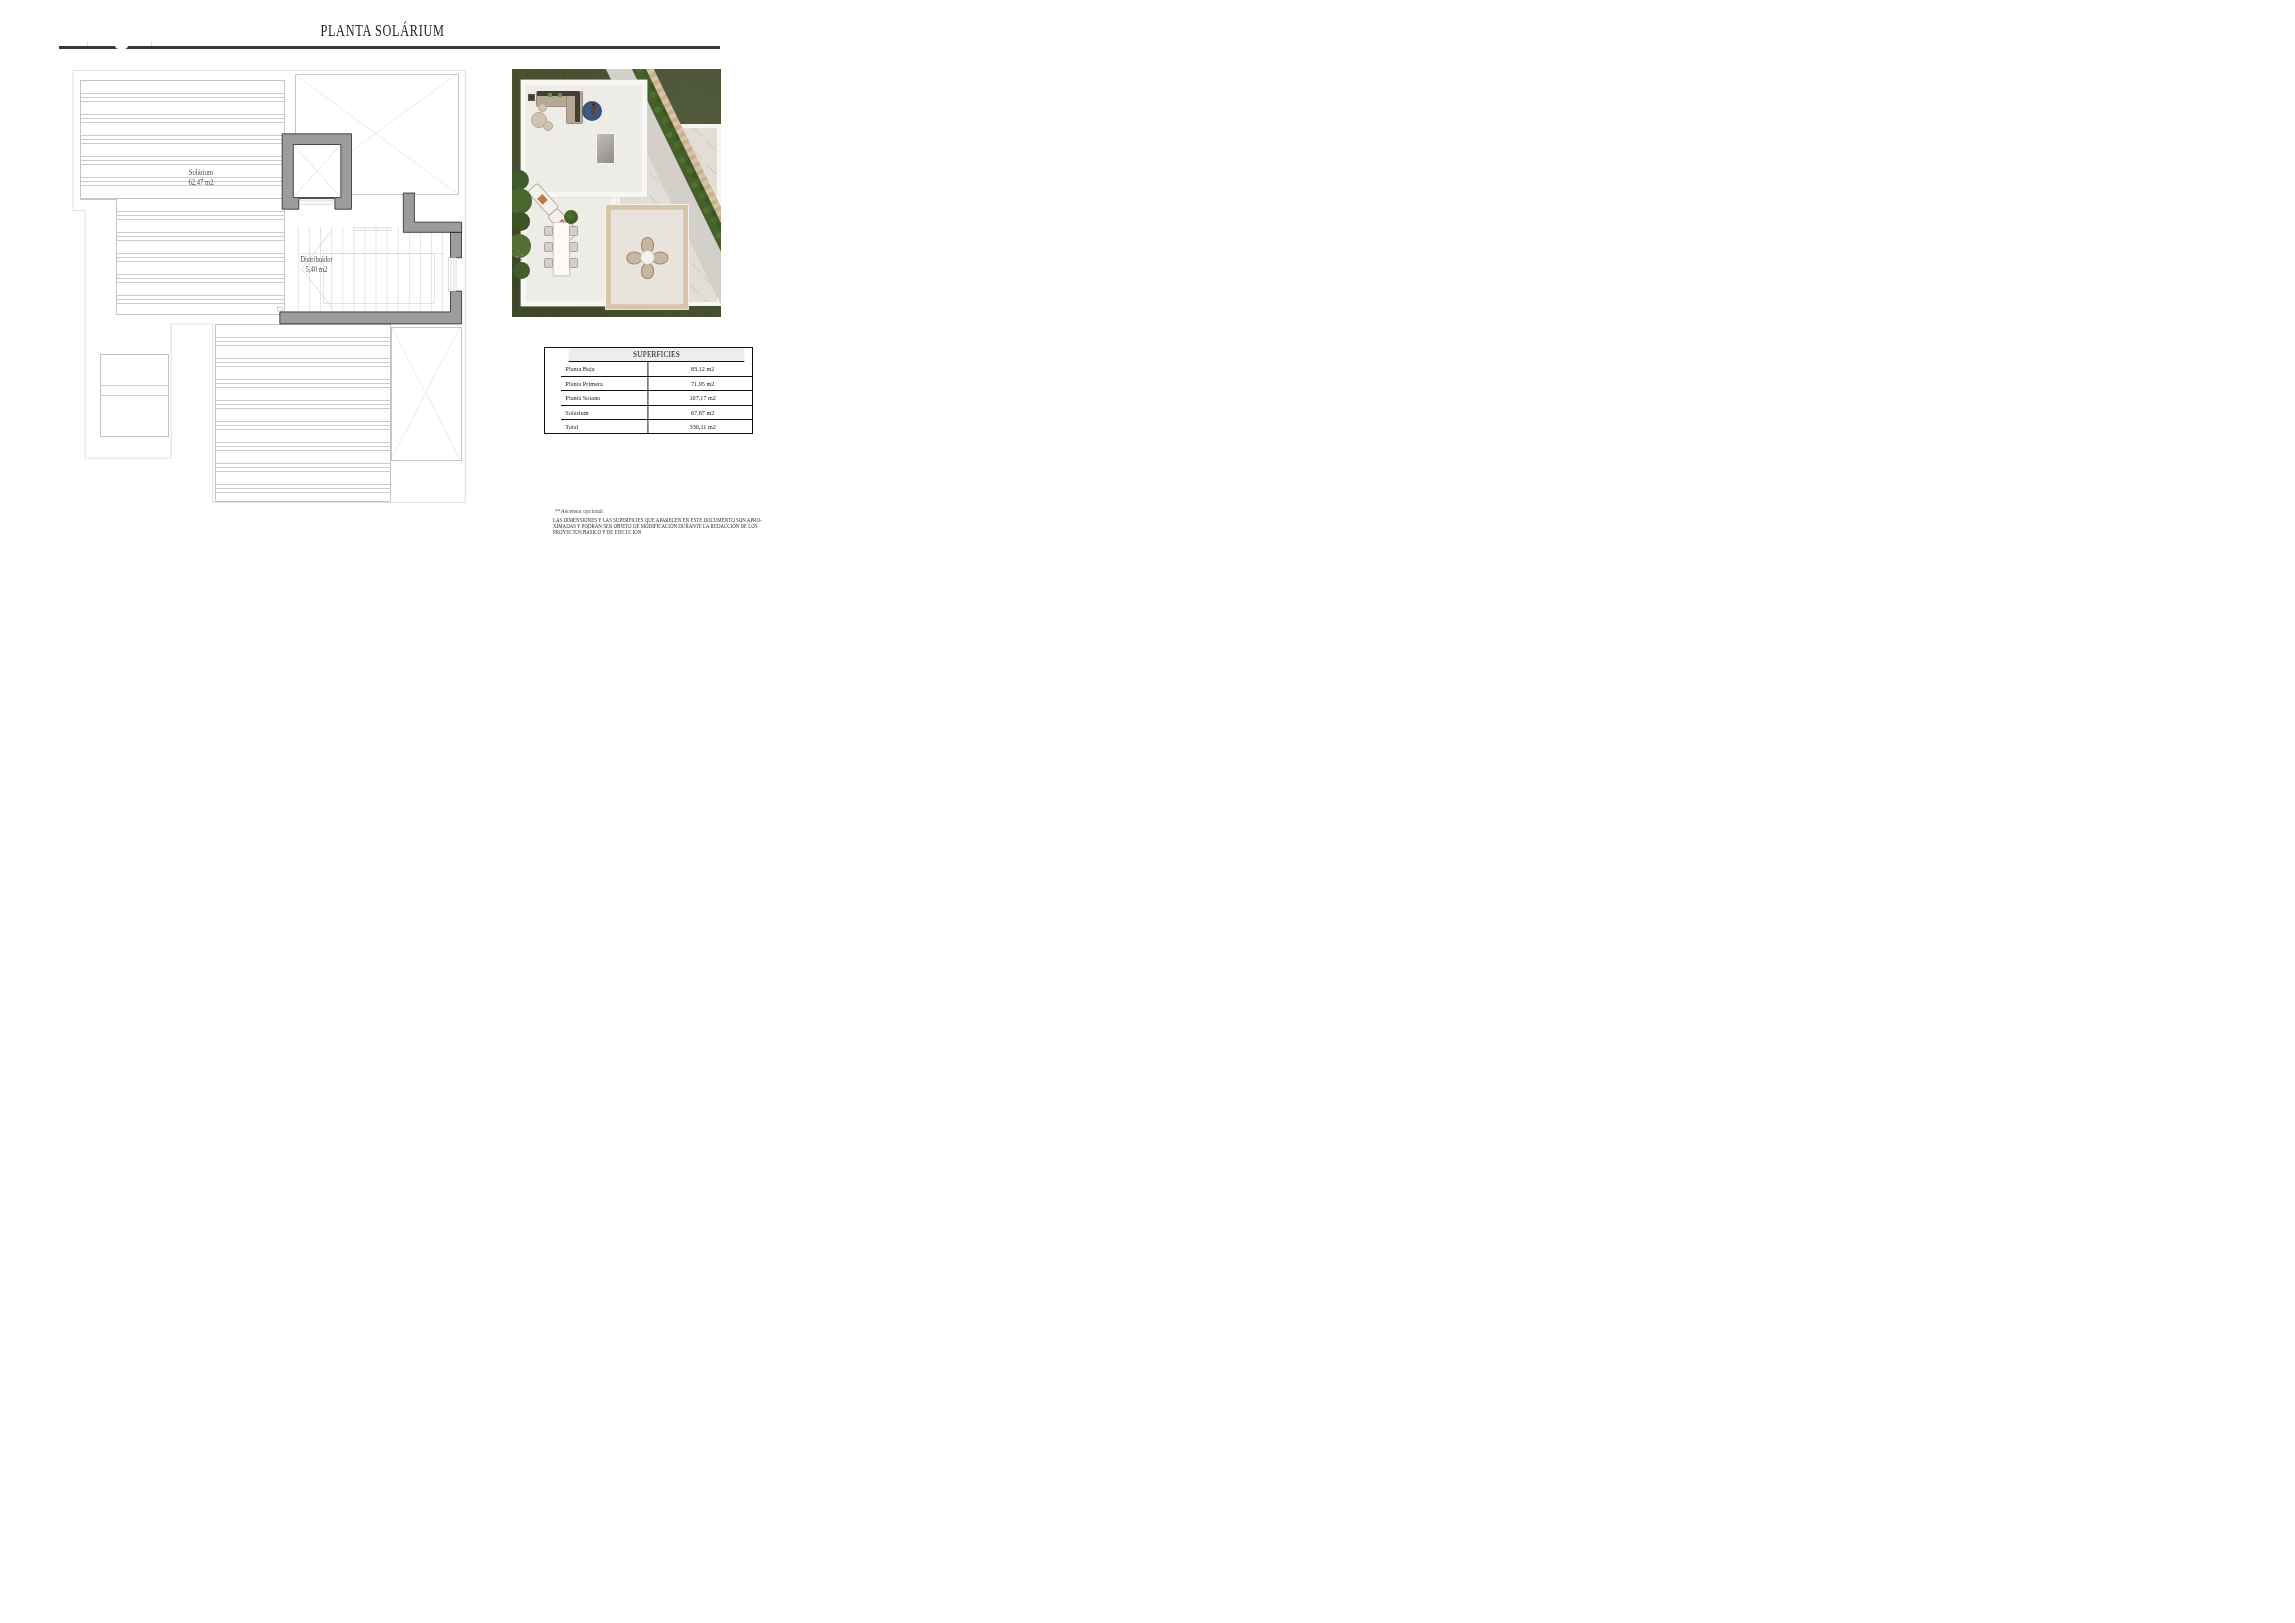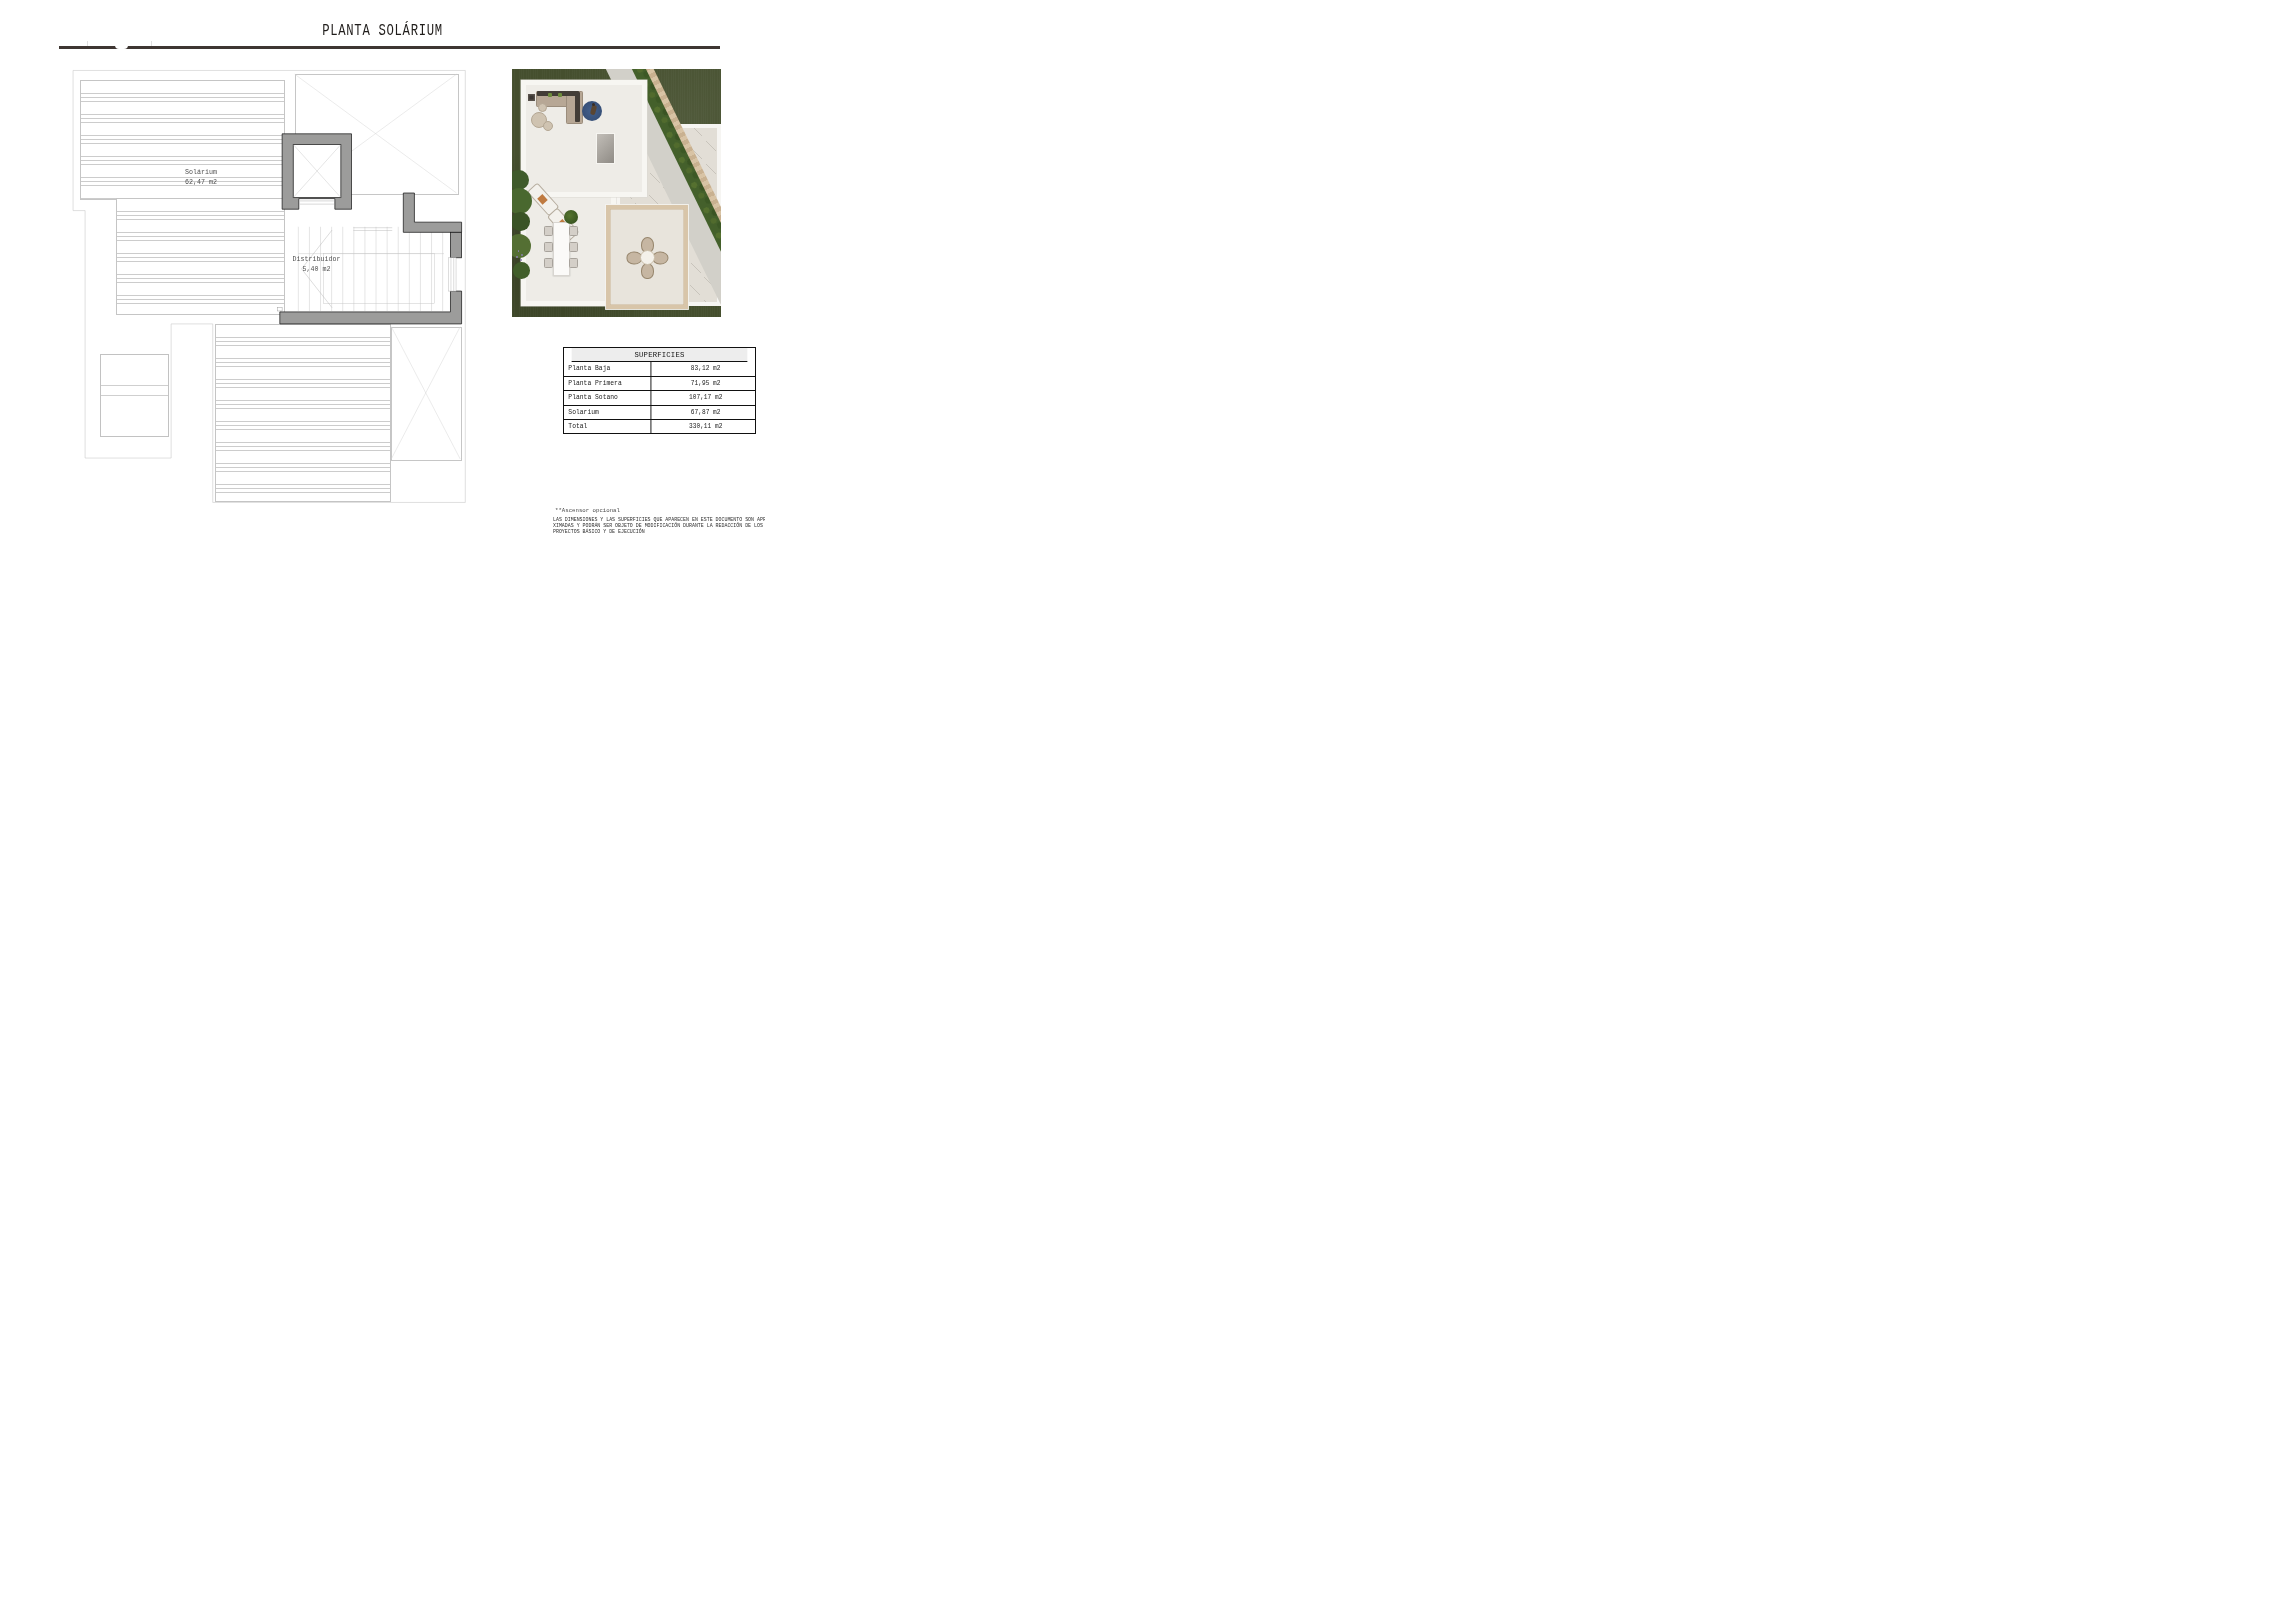--- a/index.html
+++ b/index.html
@@ -1,17 +1,17 @@
 <!DOCTYPE html>
 <html style="font-size:7.4px"><head>
 <meta charset="utf-8">
 <style>
   html,body{margin:0;padding:0;background:#ffffff;}
   .page{position:relative;width:765px;height:541px;background:#fff;overflow:hidden;
-        font-family:Liberation Mono, monospace;}
+        font-family:Liberation Serif, serif;}
   
   .doc-title{position:absolute;top:22px;left:0;width:100%;text-align:center;
         font-size:15.7px;letter-spacing:0.9px;color:#201d1b;transform:scaleX(.78);white-space:nowrap;}
   .title-bar{position:absolute;left:59px;top:46px;width:661px;height:2.8px;background:#3e3632;}
   .bar-notch{position:absolute;left:115px;top:45px;width:13px;height:3.7px;background:#fff;
         border-radius:0 0 6.5px 6.5px;}
   .logo-tick{position:absolute;top:41px;width:0.5px;height:5.1px;background:#e0e0e0;}
   
   .plan-lines{position:absolute;left:0;top:0;}
   .deck{position:absolute;border:0.5px solid #c5c5c5;
@@ -71,21 +71,21 @@
   .towel{left:1.9px;top:11px;width:7px;height:8.3px;background:#bf7a40;}
   .dining-table{left:41px;top:153px;width:15px;height:52px;background:#fbfaf8;border:0.5px solid #d8d5d0;
         box-shadow:0 0.5px 1.4px rgba(0,0,0,.25);}
   .chair{width:6.5px;height:8.3px;background:#d4cfc8;border:0.5px solid #a8a39c;border-radius:1.4px;}
   .plant{border-radius:50%;background:radial-gradient(circle at 40% 40%,#55742f,#2f4a1c);}
   .ptable{left:128px;top:181px;width:13px;height:13px;background:#f4f1ea;border:0.5px solid #c9bda8;border-radius:50%;}
   .pchair{width:11px;height:14px;background:#c6b6a2;border:0.9px solid #97866d;border-radius:50% 50% 45% 45%;}
   .bush{border-radius:50%;}
   .lavdot{width:1.9px;height:1.9px;border-radius:50%;background:#8a7fae;}
   
-  .surfaces{position:absolute;left:563px;top:347px;width:191px;border:0.9px solid #111;background:#fff;}
+  .surfaces{position:absolute;left:544px;top:347px;width:191px;border:0.9px solid #111;background:#fff;padding-left:16px;}
   .surf-head{height:13.4px;line-height:13.4px;background:#ededed;border-bottom:1.4px solid #111;
         text-align:center;font-size:7.9px;color:#111;letter-spacing:0.2px;transform:scaleX(.92);}
   .surf-row{display:flex;height:13.4px;border-bottom:0.9px solid #111;}
   .surf-row:last-child{border-bottom:none;}
   .surf-label{flex:0 0 86px;border-right:0.9px solid #111;padding-left:4.6px;line-height:13.4px;
         font-size:6.7px;color:#1a1a1a;transform:scaleX(.95);transform-origin:left center;white-space:nowrap;}
   .surf-value{flex:1;text-align:center;line-height:13.4px;font-size:6.5px;color:#1a1a1a;transform:scaleX(.95);}
   
   .elevator-note{position:absolute;left:555px;top:507px;font-size:6.2px;color:#4a4a4a;
         transform:scaleX(.92);transform-origin:left center;}

